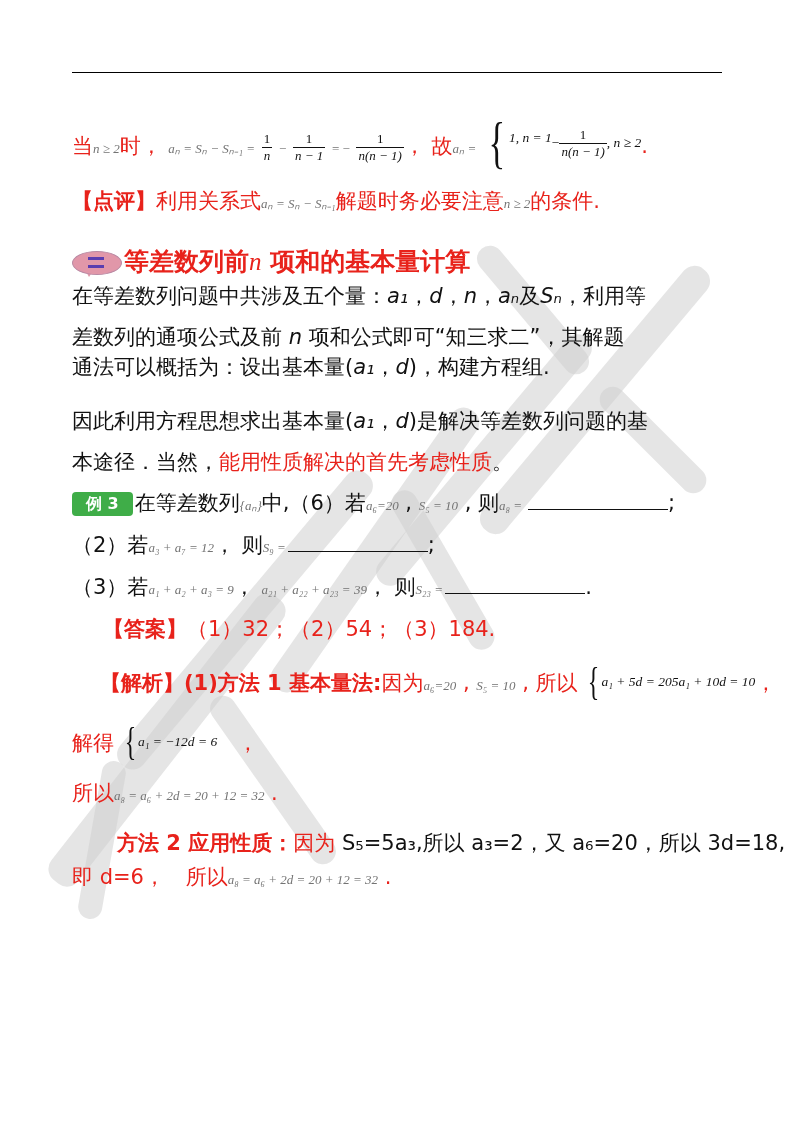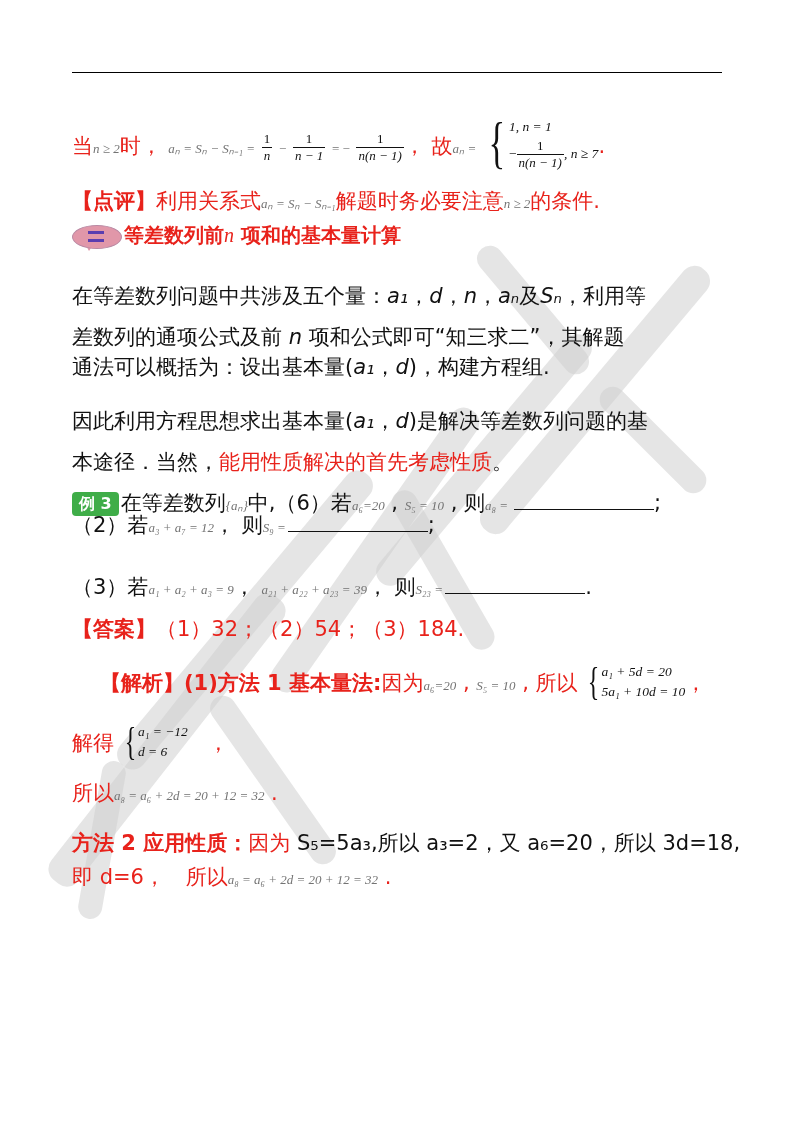--- a/index.html
+++ b/index.html
@@ -10,27 +10,27 @@
   .red { color:#e8221b; }
   .bold { font-weight:bold; }
   .mi { font-family:"Liberation Serif", serif; font-style:italic; }
   .ital { font-style:italic; }
   .small-m { font-family:"Liberation Serif", serif; font-size:13px; color:#737373; }
   .frac { display:inline-flex; flex-direction:column; align-items:center; vertical-align:middle; font-family:"Liberation Serif", serif; font-size:13px; color:#111; line-height:16px; }
   .frac .num { padding:0 2px; }
   .frac .den { border-top:1px solid #111; padding:0 2px; }
   .brace { display:inline-flex; align-items:center; vertical-align:middle; font-family:"Liberation Serif", serif; color:#111; }
   .brace .b { font-size:40px; line-height:40px; font-weight:100; transform:scaleX(0.6); margin-right:-2px; }
-  .brace .rows { display:flex; flex-direction:column; font-size:13.5px; line-height:20px; }
+  .brace .rows { display:flex; font-size:13.5px; line-height:20px; }
   .blank { display:inline-block; border-bottom:1.3px solid #111; vertical-align:baseline; height:18px; }
   .bubble { display:inline-block; position:relative; width:48px; height:24px; vertical-align:middle; margin-right:4px; }
   .bubble .oval { position:absolute; left:0; top:0; width:48px; height:22px; border-radius:50%; background:#e197a9; border:1px solid #b98aa4; }
   .bubble .tail { position:absolute; left:12px; top:17px; width:0; height:0; border-left:5px solid transparent; border-right:6px solid transparent; border-top:9px solid #e197a9; }
   .bubble .bar { position:absolute; left:16px; width:16px; height:3px; background:#5a3db0; }
-  .tag { display:inline-block; background:#3fad48; color:#fff; font-weight:bold; font-size:16px; line-height:24px; padding:0 7px; border-radius:4px; vertical-align:middle; margin-right:2px; }
+  .tag { display:inline-block; background:#3fad48; color:#fff; font-weight:bold; font-size:16px; line-height:24px; padding:0 14px; border-radius:4px; vertical-align:middle; margin-right:2px; }
   .wm { position:absolute; background:#cfcfcf; opacity:0.55; border-radius:14px; }
 </style>
 </head>
 <body>
 
 <div>
   <div class="wm" style="left:150px;top:560px;width:34px;height:360px;transform:rotate(38deg);"></div>
   <div class="wm" style="left:230px;top:430px;width:30px;height:380px;transform:rotate(40deg);"></div>
   <div class="wm" style="left:360px;top:380px;width:30px;height:340px;transform:rotate(35deg);"></div>
   <div class="wm" style="left:470px;top:300px;width:28px;height:320px;transform:rotate(40deg);"></div>
@@ -62,30 +62,30 @@
       <span class="den mi">n(n − 1)</span>
     </span><span>，</span>
   <span>故</span><span class="small-m mi">aₙ =</span>
   <span class="brace" style="position:relative;top:-4px;">
     <span class="b" style="font-size:58px;line-height:58px;">{</span>
     <span class="rows" style="line-height:22px;">
       <span class="mi">1, n = 1</span>
       <span><span>−</span><span class="frac">
             <span class="num">1</span>
             <span class="den mi">n(n − 1)</span>
-          </span><span class="mi">, n ≥ 7</span></span>
+          </span><span class="mi">, n ≥ 2</span></span>
     </span>
   </span><span>.</span>
 </div>
 
 <div class="line red" style="top:186px;">
   <span class="bold">【点评】</span><span>利用关系式</span><span class="small-m mi">aₙ = Sₙ − Sₙ₋₁</span><span>解题时务必要注意</span><span class="small-m mi">n ≥ 2</span><span>的条件.</span>
 </div>
 
-<div class="line red bold" style="top:220px;font-size:20px;">
+<div class="line red bold" style="top:247px;font-size:25px;">
   <span class="bubble">
     <span class="tail"></span><span class="oval"></span>
     <span class="bar" style="top:6px;"></span><span class="bar" style="top:14px;"></span>
   </span><span>等差数列前</span><span class="mi" style="font-weight:normal;">n</span><span> 项和的基本量计算</span>
 </div>
 
 <div class="line" style="top:281px;">
   <span>在等差数列问题中共涉及五个量：</span><span class="ital">a₁</span><span>，</span><span class="ital">d</span><span>，</span><span class="ital">n</span><span>，</span><span class="ital">aₙ</span><span>及</span><span class="ital">Sₙ</span><span>，利用等</span>
 </div>
 <div class="line" style="top:322px;">
@@ -97,28 +97,28 @@
 <div class="line" style="top:406px;">
   <span>因此利用方程思想求出基本量(</span><span class="ital">a₁</span><span>，</span><span class="ital">d</span><span>)是解决等差数列问题的基</span>
 </div>
 <div class="line" style="top:447px;">
   <span>本途径．当然，</span><span class="red">能用性质解决的首先考虑性质</span><span>。</span>
 </div>
 
 <div class="line" style="top:488px;">
   <span class="tag">例 3</span><span>在等差数列</span><span class="small-m mi">{aₙ}</span><span>中,（6）若</span><span class="small-m mi">a₆=20</span><span> , </span><span class="small-m mi">S₅ = 10</span><span> , 则</span><span class="small-m mi">a₈ =</span><span class="blank" style="width:140px;margin-left:6px;"></span><span>;</span>
 </div>
-<div class="line" style="top:510px;">
+<div class="line" style="top:530px;">
   <span>（2）若</span><span class="small-m mi">a₃ + a₇ = 12</span><span>，  则</span><span class="small-m mi">S₉ =</span><span class="blank" style="width:140px;margin-left:2px;"></span><span>;</span>
 </div>
 <div class="line" style="top:572px;">
   <span>（3）若</span><span class="small-m mi">a₁ + a₂ + a₃ = 9</span><span>，  </span><span class="small-m mi">a₂₁ + a₂₂ + a₂₃ = 39</span><span>，  则</span><span class="small-m mi">S₂₃ =</span><span class="blank" style="width:140px;margin-left:2px;"></span><span>.</span>
 </div>
 
-<div class="line red" style="top:614px;">
+<div class="line red" style="top:614px;margin-left:31px;">
   <span class="bold">【答案】</span><span>（1）32；（2）54；（3）184.</span>
 </div>
 
 <div class="line red" style="top:664px;margin-left:28px;">
   <span class="bold">【解析】</span><span class="bold">(1)方法 1 基本量法:</span><span>因为</span><span class="small-m mi">a₆=20</span><span> , </span><span class="small-m mi">S₅ = 10</span><span> , 所以</span>
   <span class="brace" style="position:relative;top:-2px;">
     <span class="b">{</span>
     <span class="rows">
         <span class="mi">a₁ + 5d = 20</span>
         <span class="mi">5a₁ + 10d = 10</span>
@@ -135,21 +135,21 @@
         <span class="mi">d = 6</span>
       </span>
   </span><span style="margin-left:20px;">，</span>
 </div>
 
 <div class="line red" style="top:778px;">
   <span>所以</span><span class="small-m mi">a₈ = a₆ + 2d = 20 + 12 = 32</span>
   <span>.</span>
 </div>
 
-<div class="line red" style="top:828px;">
+<div class="line red" style="top:828px;margin-left:45px;">
   <span class="bold">方法 2 应用性质：</span><span>因为 </span><span style="color:#111;">S₅=5a₃,所以 a₃=2，又 a₆=20，所以 3d=18,</span>
 </div>
 
 <div class="line red" style="top:862px;text-align:right;">
   <span>即 d=6，</span>
   <span style="margin-left:14px;">所以</span><span class="small-m mi">a₈ = a₆ + 2d = 20 + 12 = 32</span>
   <span>.</span>
 </div>
 
 </body></html>

